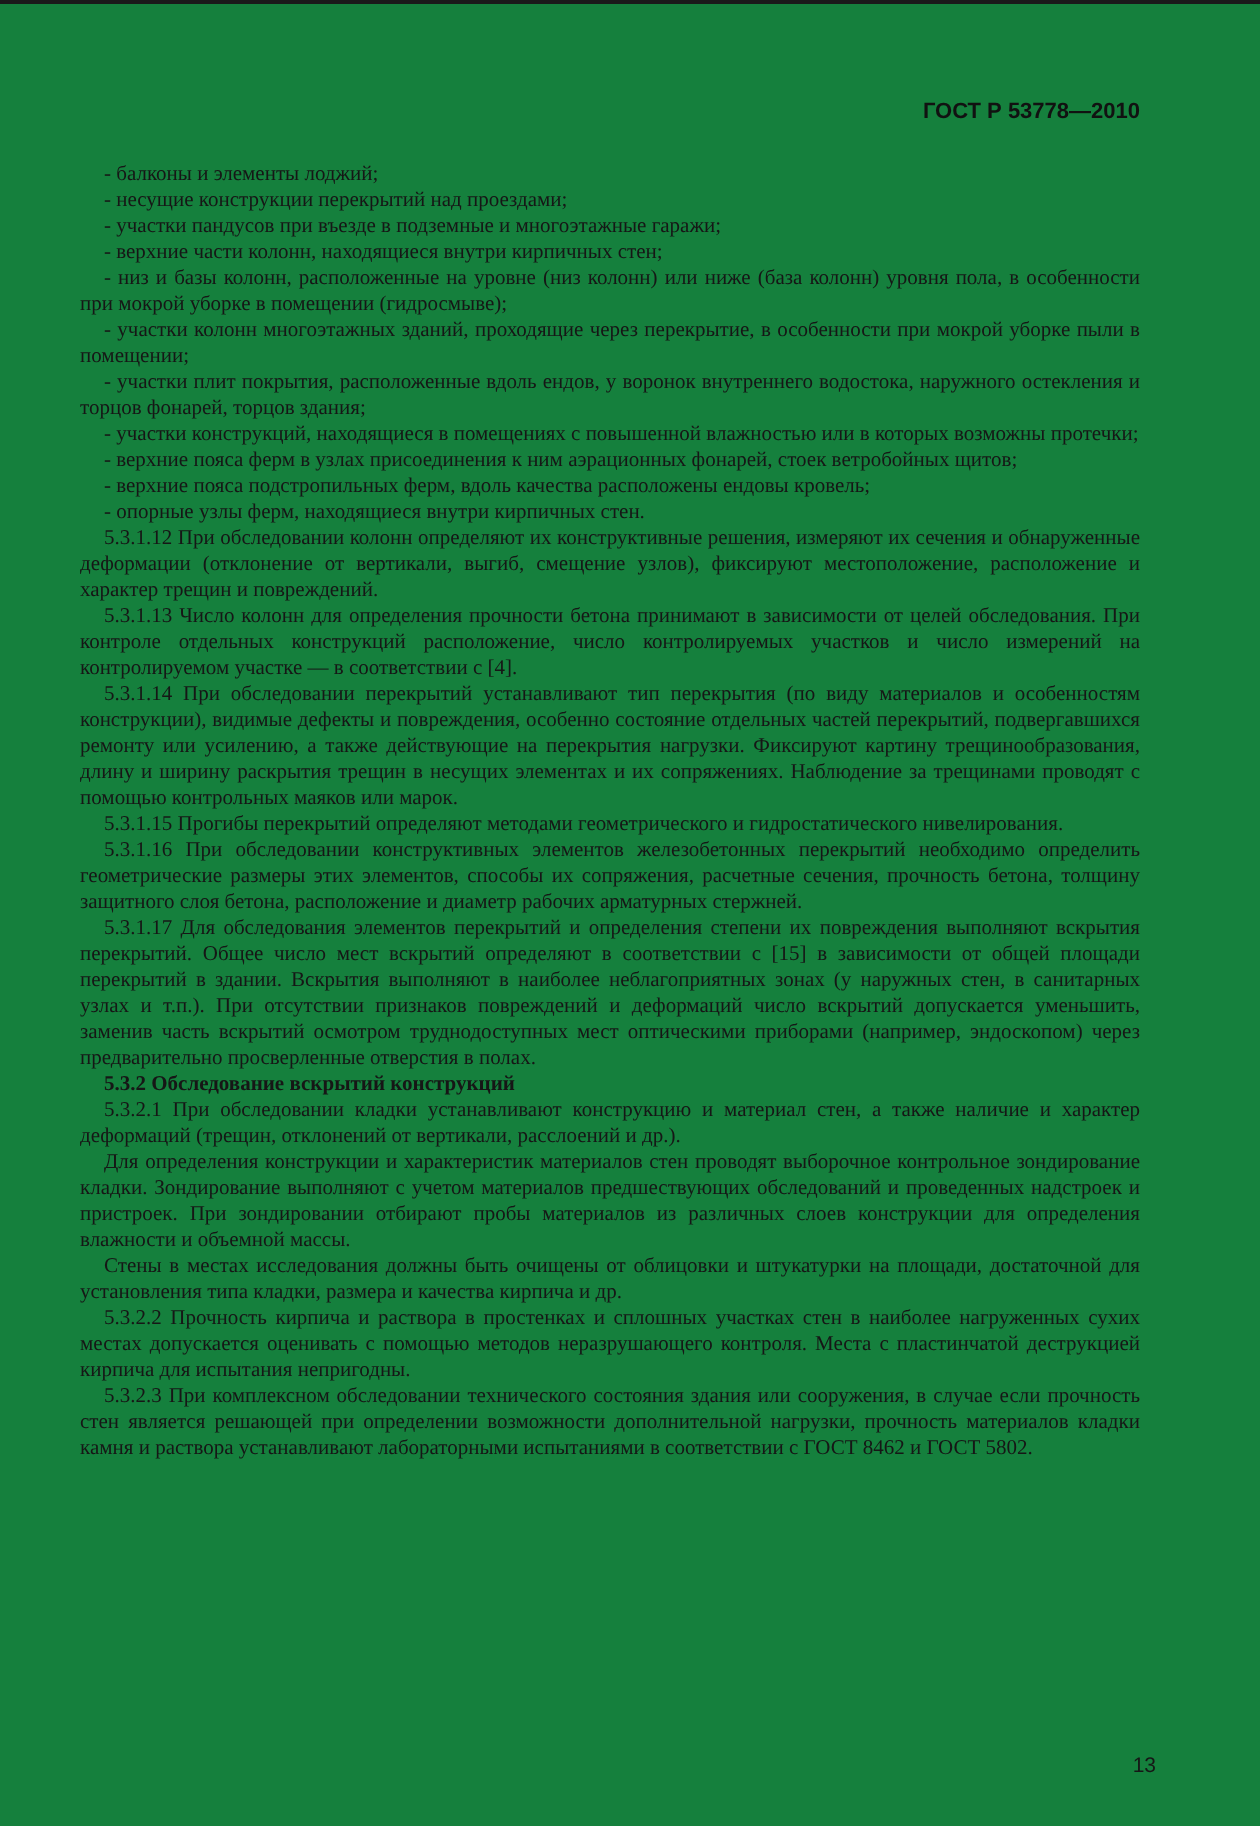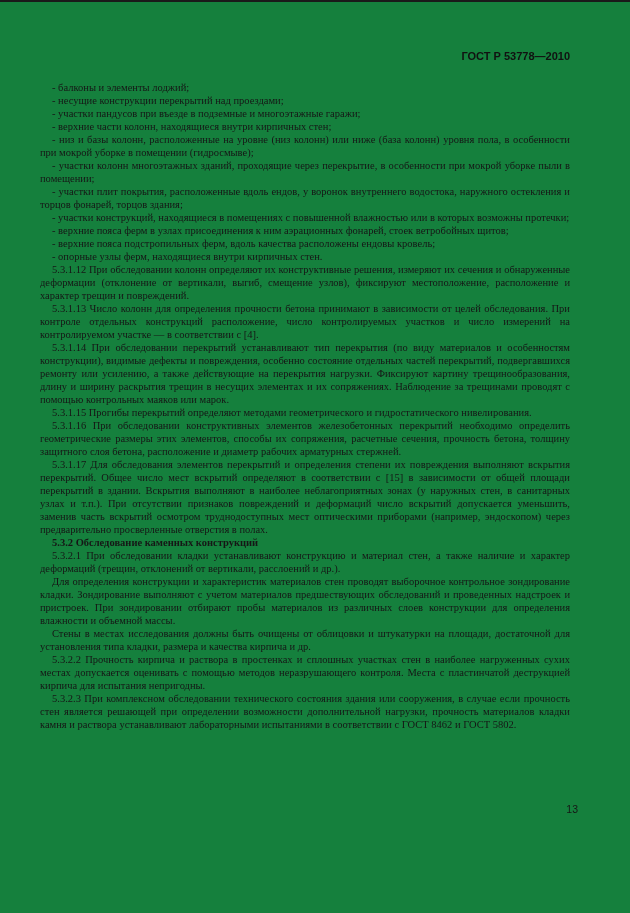--- a/index.html
+++ b/index.html
@@ -48,21 +48,21 @@
   .doc-body p {
     margin: 0;
     padding: 0;
     text-indent: 12px;
   }
   .doc-body p.heading {
     font-weight: bold;
   }
   .page-number {
     position: absolute;
-    top: 803px;
+    top: 877px;
     left: 40px;
     width: 538px;
     text-align: right;
     font-size: 10.5px;
     color: #161616;
   }
 </style>
 </head>
 <body>
 
@@ -84,21 +84,21 @@
     <p>- участки конструкций, находящиеся в помещениях с повышенной влажностью или в которых возможны протечки;</p>
     <p>- верхние пояса ферм в узлах присоединения к ним аэрационных фонарей, стоек ветробойных щитов;</p>
     <p>- верхние пояса подстропильных ферм, вдоль качества расположены ендовы кровель;</p>
     <p>- опорные узлы ферм, находящиеся внутри кирпичных стен.</p>
     <p>5.3.1.12 При обследовании колонн определяют их конструктивные решения, измеряют их сечения и обнаруженные деформации (отклонение от вертикали, выгиб, смещение узлов), фиксируют местоположение, расположение и характер трещин и повреждений.</p>
     <p>5.3.1.13 Число колонн для определения прочности бетона принимают в зависимости от целей обследования. При контроле отдельных конструкций расположение, число контролируемых участков и число измерений на контролируемом участке — в соответствии с [4].</p>
     <p>5.3.1.14 При обследовании перекрытий устанавливают тип перекрытия (по виду материалов и особенностям конструкции), видимые дефекты и повреждения, особенно состояние отдельных частей перекрытий, подвергавшихся ремонту или усилению, а также действующие на перекрытия нагрузки. Фиксируют картину трещинообразования, длину и ширину раскрытия трещин в несущих элементах и их сопряжениях. Наблюдение за трещинами проводят с помощью контрольных маяков или марок.</p>
     <p>5.3.1.15 Прогибы перекрытий определяют методами геометрического и гидростатического нивелирования.</p>
     <p>5.3.1.16 При обследовании конструктивных элементов железобетонных перекрытий необходимо определить геометрические размеры этих элементов, способы их сопряжения, расчетные сечения, прочность бетона, толщину защитного слоя бетона, расположение и диаметр рабочих арматурных стержней.</p>
     <p>5.3.1.17 Для обследования элементов перекрытий и определения степени их повреждения выполняют вскрытия перекрытий. Общее число мест вскрытий определяют в соответствии с [15] в зависимости от общей площади перекрытий в здании. Вскрытия выполняют в наиболее неблагоприятных зонах (у наружных стен, в санитарных узлах и т.п.). При отсутствии признаков повреждений и деформаций число вскрытий допускается уменьшить, заменив часть вскрытий осмотром труднодоступных мест оптическими приборами (например, эндоскопом) через предварительно просверленные отверстия в полах.</p>
-    <p class="heading">5.3.2 Обследование каменных конструкций</p>
+    <p class="heading">5.3.2 Обследование вскрытий конструкций</p>
     <p>5.3.2.1 При обследовании кладки устанавливают конструкцию и материал стен, а также наличие и характер деформаций (трещин, отклонений от вертикали, расслоений и др.).</p>
     <p>Для определения конструкции и характеристик материалов стен проводят выборочное контрольное зондирование кладки. Зондирование выполняют с учетом материалов предшествующих обследований и проведенных надстроек и пристроек. При зондировании отбирают пробы материалов из различных слоев конструкции для определения влажности и объемной массы.</p>
     <p>Стены в местах исследования должны быть очищены от облицовки и штукатурки на площади, достаточной для установления типа кладки, размера и качества кирпича и др.</p>
     <p>5.3.2.2 Прочность кирпича и раствора в простенках и сплошных участках стен в наиболее нагруженных сухих местах допускается оценивать с помощью методов неразрушающего контроля. Места с пластинчатой деструкцией кирпича для испытания непригодны.</p>
     <p>5.3.2.3 При комплексном обследовании технического состояния здания или сооружения, в случае если прочность стен является решающей при определении возможности дополнительной нагрузки, прочность материалов кладки камня и раствора устанавливают лабораторными испытаниями в соответствии с ГОСТ 8462 и ГОСТ 5802.</p>
   </div>
 
   <div class="page-number">13</div>
 </div>
 

